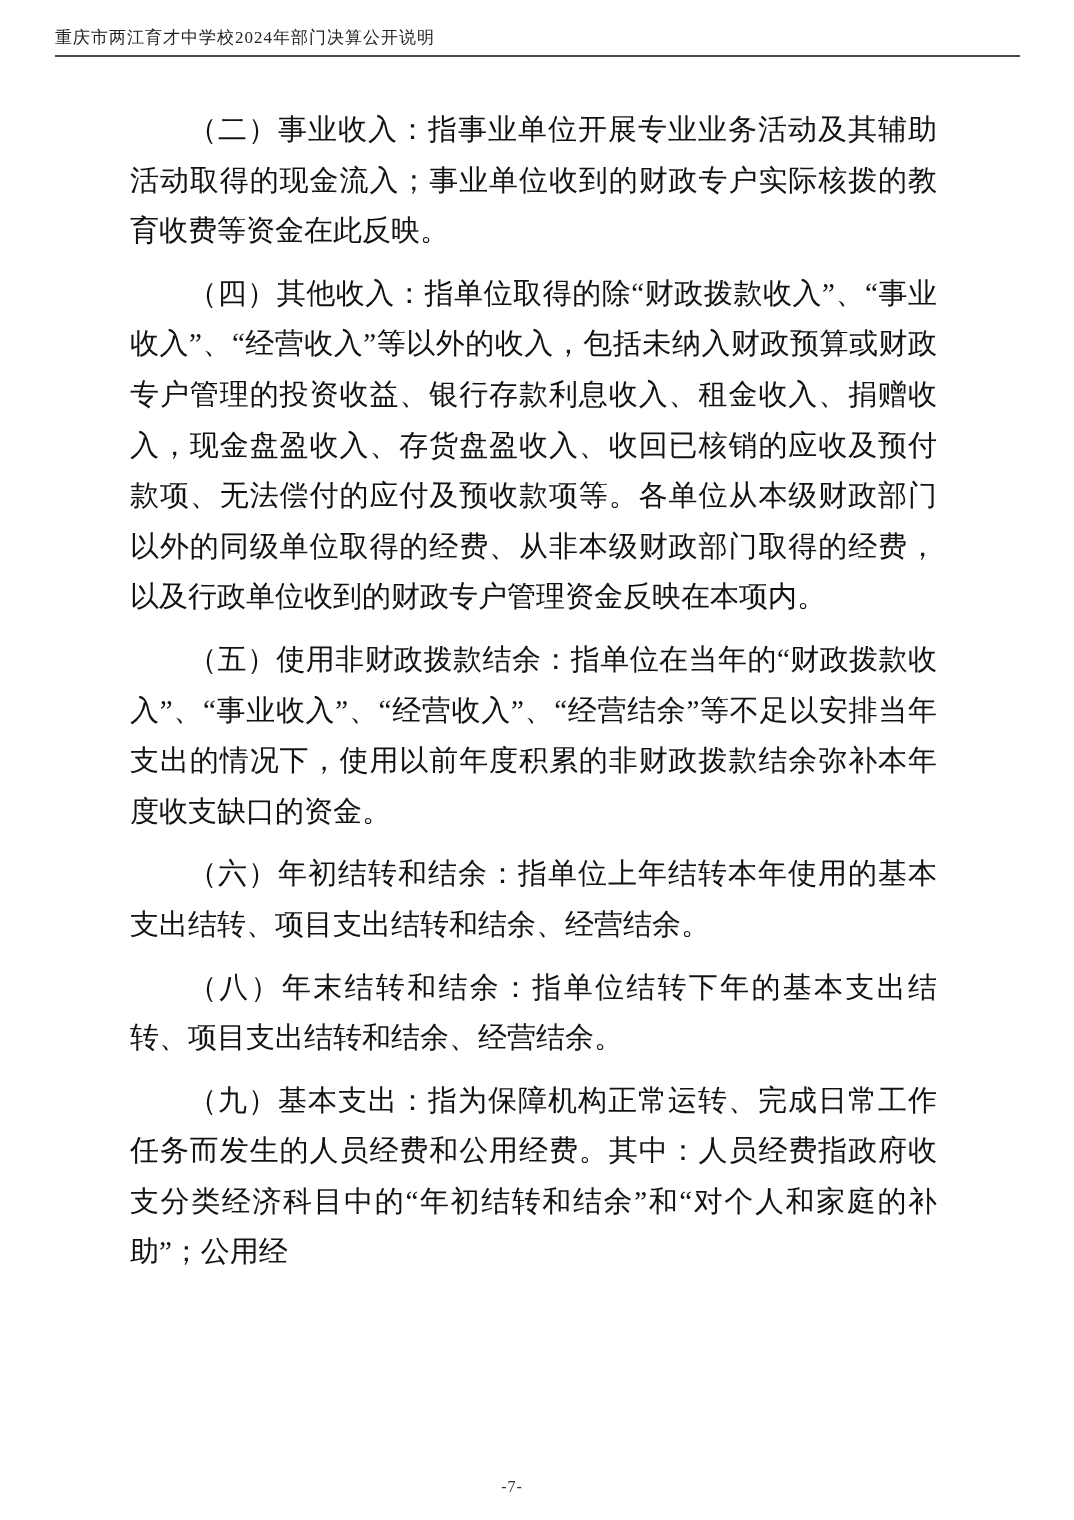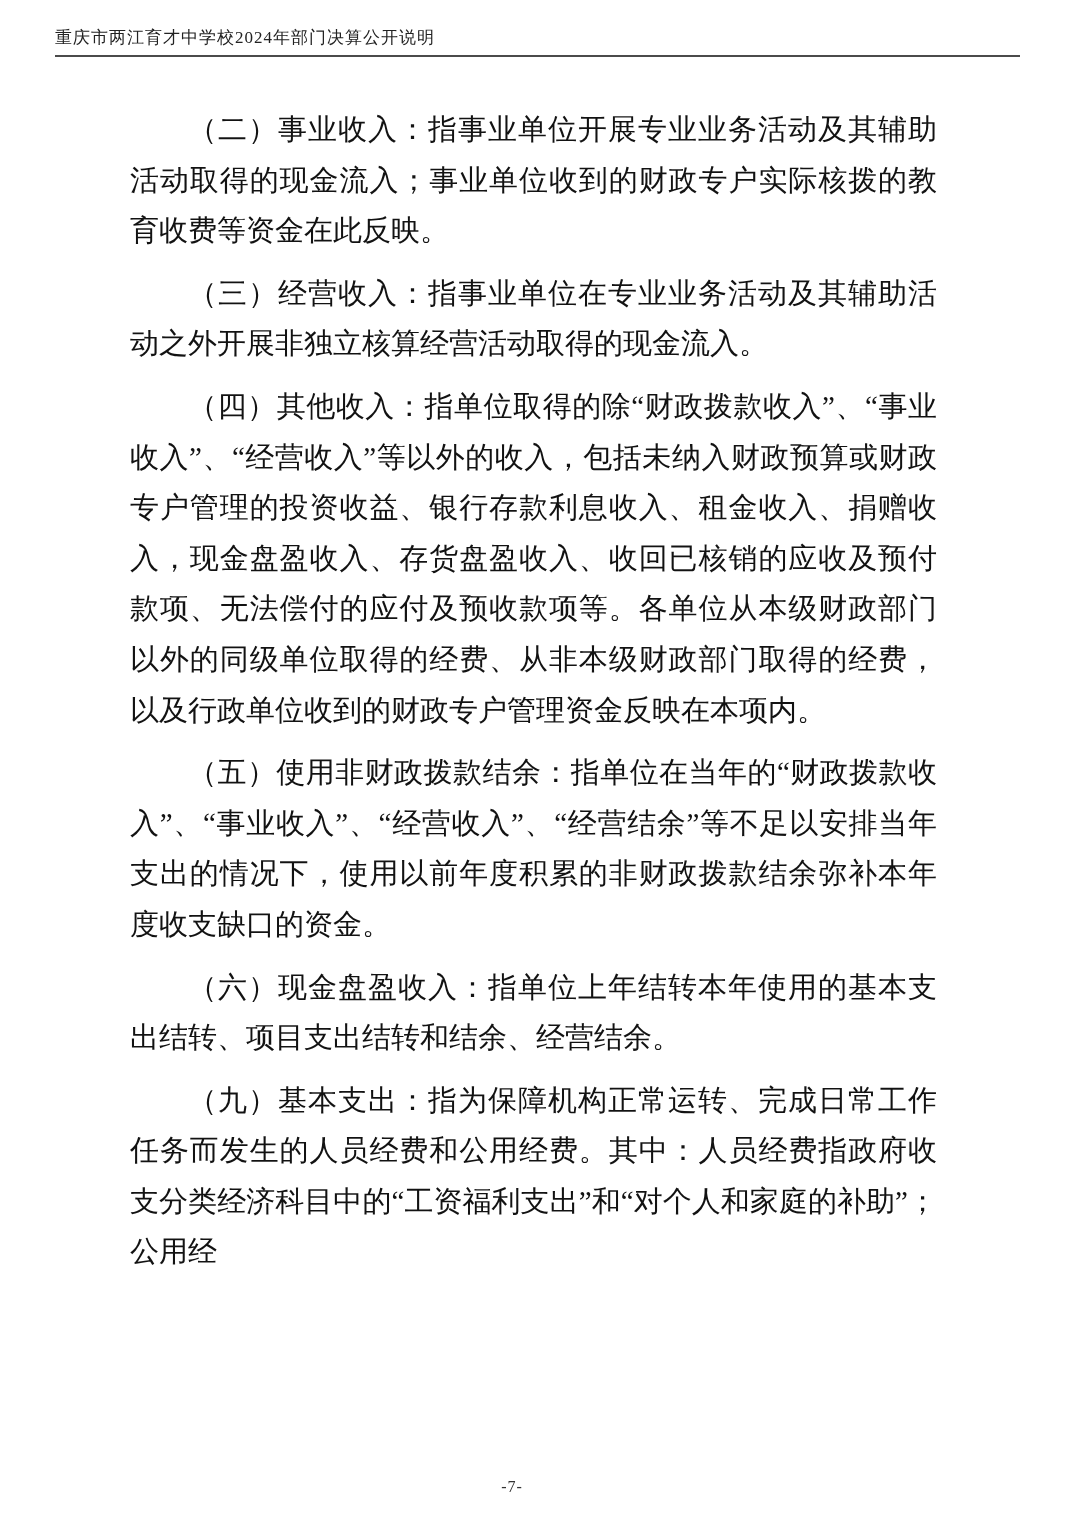--- a/index.html
+++ b/index.html
@@ -60,24 +60,24 @@
 <body>
 
 <div class="page">
 
   <div class="page-header">
     <span class="header-title">重庆市两江育才中学校2024年部门决算公开说明</span>
   </div>
 
   <div class="doc-body">
     <p>（二）事业收入：指事业单位开展专业业务活动及其辅助活动取得的现金流入；事业单位收到的财政专户实际核拨的教育收费等资金在此反映。</p>
-    <p>（三）经营收入：指事业单位在专业业务活动及其辅助活动之外开展非独立核算经营活动取得的现金流入。</p>
     <p>（四）其他收入：指单位取得的除“财政拨款收入”、“事业收入”、“经营收入”等以外的收入，包括未纳入财政预算或财政专户管理的投资收益、银行存款利息收入、租金收入、捐赠收入，现金盘盈收入、存货盘盈收入、收回已核销的应收及预付款项、无法偿付的应付及预收款项等。各单位从本级财政部门以外的同级单位取得的经费、从非本级财政部门取得的经费，以及行政单位收到的财政专户管理资金反映在本项内。</p>
     <p>（五）使用非财政拨款结余：指单位在当年的“财政拨款收入”、“事业收入”、“经营收入”、“经营结余”等不足以安排当年支出的情况下，使用以前年度积累的非财政拨款结余弥补本年度收支缺口的资金。</p>
-    <p>（六）现金盘盈收入：指单位上年结转本年使用的基本支出结转、项目支出结转和结余、经营结余。</p>
-    <p>（九）基本支出：指为保障机构正常运转、完成日常工作任务而发生的人员经费和公用经费。其中：人员经费指政府收支分类经济科目中的“工资福利支出”和“对个人和家庭的补助”；公用经</p>
+    <p>（六）年初结转和结余：指单位上年结转本年使用的基本支出结转、项目支出结转和结余、经营结余。</p>
+    <p>（八）年末结转和结余：指单位结转下年的基本支出结转、项目支出结转和结余、经营结余。</p>
+    <p>（九）基本支出：指为保障机构正常运转、完成日常工作任务而发生的人员经费和公用经费。其中：人员经费指政府收支分类经济科目中的“年初结转和结余”和“对个人和家庭的补助”；公用经</p>
   </div>
 
   <div class="page-footer">
     <span>-7-</span>
   </div>
 
 </div>
 
 </body></html>

